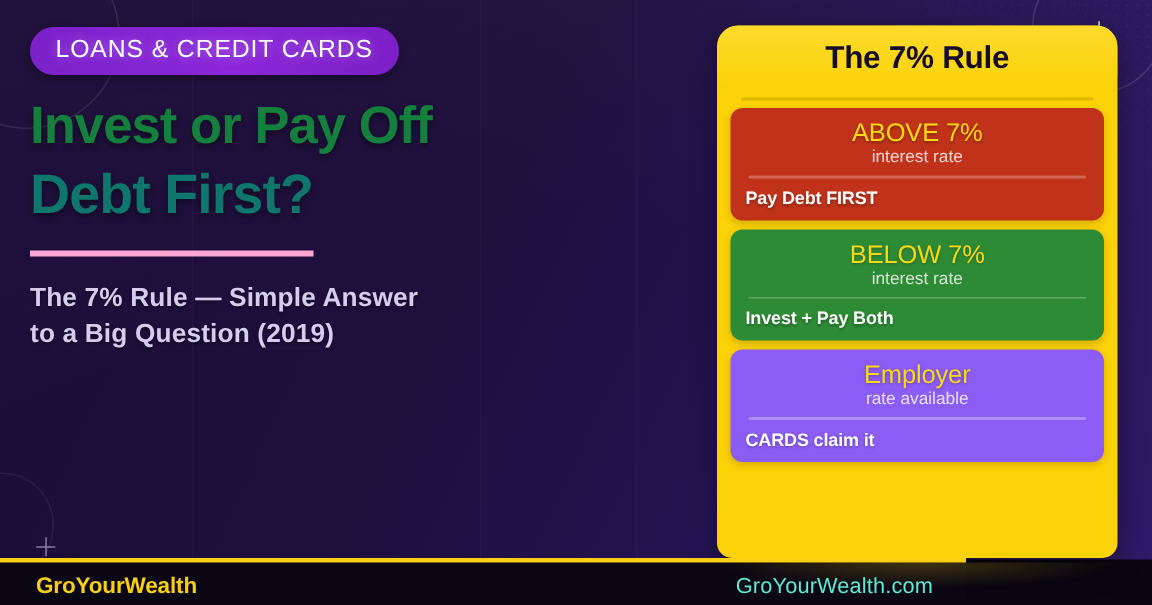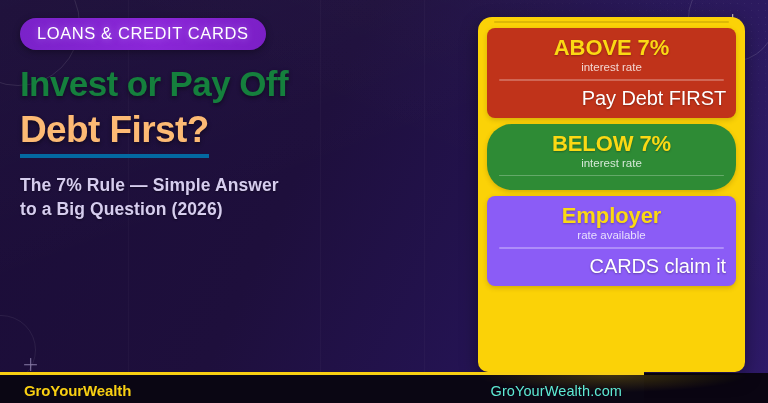--- a/index.html
+++ b/index.html
@@ -84,27 +84,27 @@
     font-size:35px;
     line-height:40px;
     font-weight:bold;
     letter-spacing:-0.6px;
     text-shadow:0 2px 4px rgba(0,0,0,.45);
     white-space:nowrap;
   }
   .h1-accent {
     display:inline-block;
     margin-top:4px;
-    color:#fdba74;
+    color:#0f766e;
     font-size:37px;
     line-height:44px;
     font-weight:bold;
     letter-spacing:-0.6px;
-    border-bottom:4px solid #0369a1;
-    padding-bottom:2px;
+    border-bottom:4px solid #f9a8d4;
+    padding-bottom:15px;
     text-shadow:0 2px 4px rgba(0,0,0,.45);
     white-space:nowrap;
   }
   .sub {
     margin-top:15px;
     color:#d6cdee;
     font-size:17.5px;
     line-height:24px;
     font-weight:bold;
     letter-spacing:.1px;
@@ -140,49 +140,49 @@
     border-radius:2px;
   }
   .row {
     border-radius:8px;
     padding:7px 10px 8px 10px;
     margin-bottom:6px;
     box-shadow:0 2px 5px rgba(80,55,0,.22);
   }
   .row-title {
     text-align:center;
-    font-size:22px;
-    font-weight:bold;
+    font-size:17px;
+    font-weight:normal;
     letter-spacing:-0.1px;
     color:#fbd914;
     text-shadow:0 1px 2px rgba(0,0,0,.28);
   }
   .row-sub {
     text-align:center;
     font-size:11.5px;
     font-weight:normal;
     margin-top:0px;
     color:rgba(255,255,255,.80);
   }
   .row-div {
     height:1.6px;
     margin:6px 2px 6px 2px;
     background:rgba(255,255,255,.26);
     border-radius:2px;
   }
   .row-action {
-    text-align:right;
-    font-size:20px;
-    font-weight:normal;
+    text-align:left;
+    font-size:12px;
+    font-weight:bold;
     color:#ffffff;
     letter-spacing:-0.1px;
     text-shadow:0 1px 2px rgba(0,0,0,.3);
   }
   .row-red   { background:#c0331a; }
-  .row-green { background:#2e8b35;border-radius:25px; }
+  .row-green { background:#2e8b35; }
   .row-amber { background:#8b5cf6; }
   .row-amber .row-div { background:rgba(255,255,255,.3); }
 
   
   .footer {
     position:absolute; left:0; bottom:0; width:644px; height:31px;
     background:#0a0613;
     border-top:3px solid #f8cf12;
   }
   .footer-glow {
@@ -226,38 +226,40 @@
   <div class="sparkle sp3"></div>
 
   <div class="left">
     <div class="badge">LOANS &amp; CREDIT CARDS</div>
     <div class="h1">Invest or Pay Off</div>
     <div>
       <span class="h1-accent">Debt First?</span>
     </div>
     <div class="sub">
       <div>The 7% Rule — Simple Answer</div>
-      <div>to a Big Question (2026)</div>
+      <div>to a Big Question (2019)</div>
     </div>
   </div>
 
   <div class="card">
+    <div class="card-head">The 7% Rule</div>
     <div class="card-head-rule"></div>
 
     <div class="row row-red">
       <div class="row-title">ABOVE 7%</div>
       <div class="row-sub">interest rate</div>
       <div class="row-div"></div>
       <div class="row-action">Pay Debt FIRST</div>
     </div>
 
     <div class="row row-green">
       <div class="row-title">BELOW 7%</div>
       <div class="row-sub">interest rate</div>
       <div class="row-div"></div>
+      <div class="row-action">Invest + Pay Both</div>
     </div>
 
     <div class="row row-amber">
       <div class="row-title">Employer</div>
       <div class="row-sub">rate available</div>
       <div class="row-div"></div>
       <div class="row-action">CARDS claim it</div>
     </div>
   </div>
 

